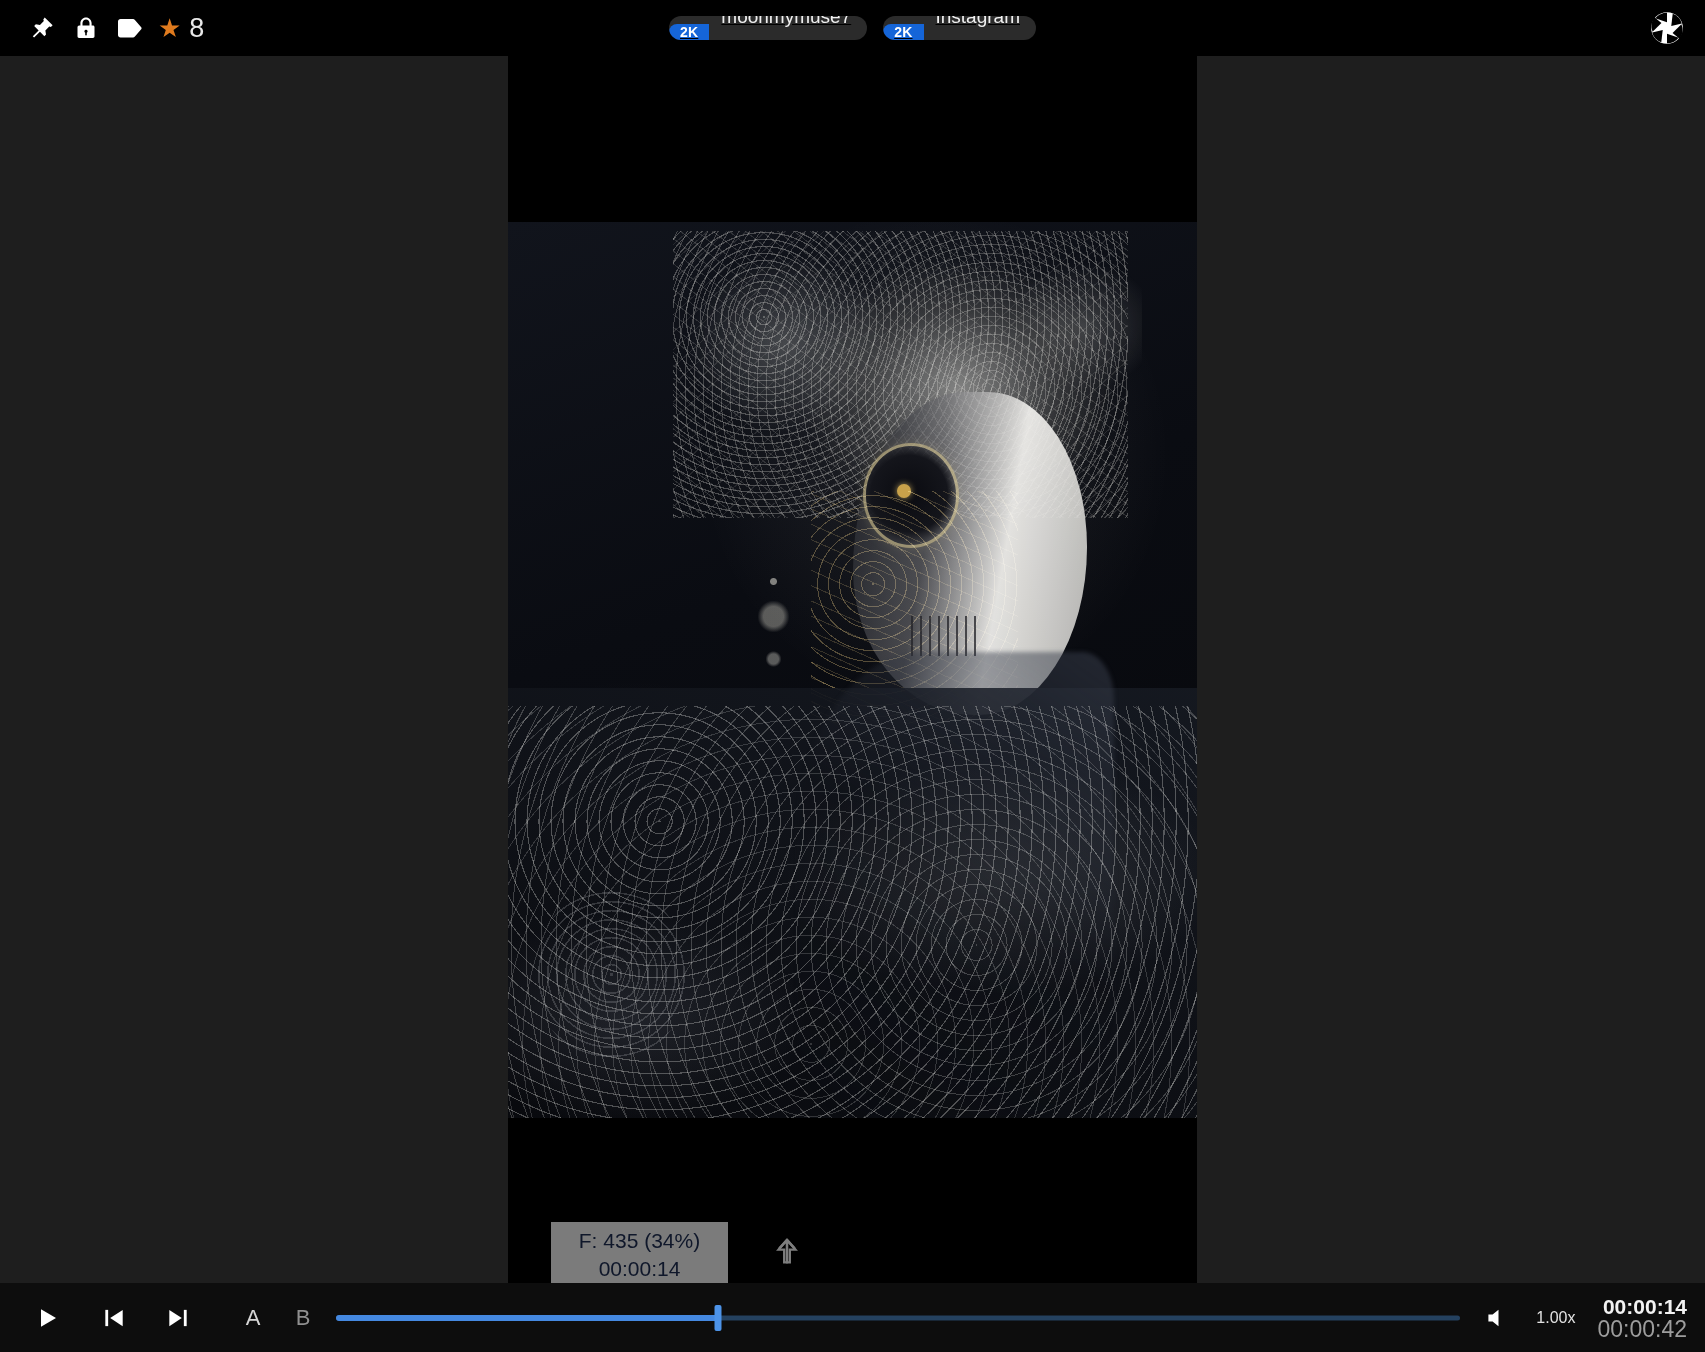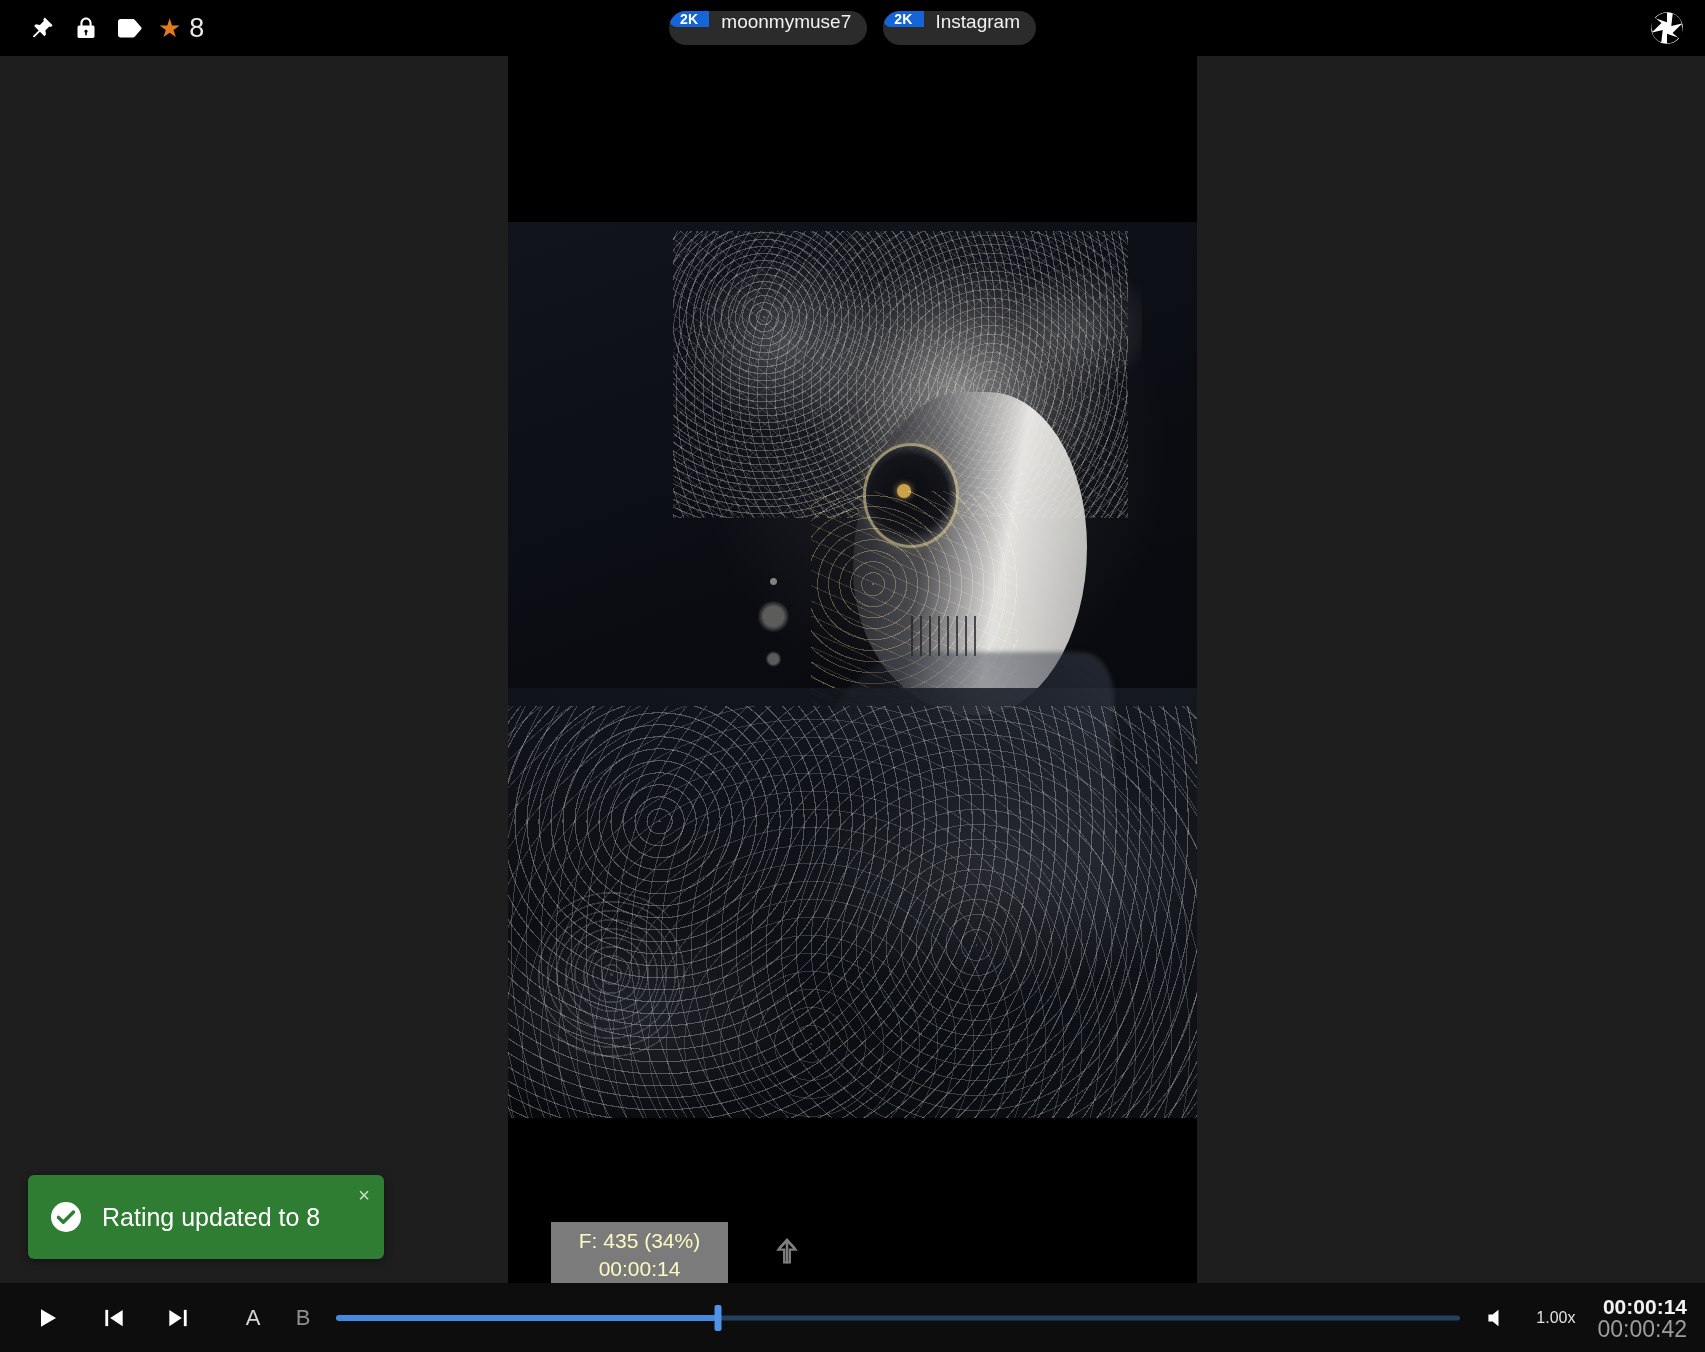--- a/index.html
+++ b/index.html
@@ -23,22 +23,22 @@
   }
   .rating-star { color: #e07b1e; font-size: 26px; line-height: 1; margin-left: 6px; }
   .rating-num { color: #e8e8e8; font-size: 27px; font-weight: 400; margin-left: 8px; letter-spacing: 0px;}
 
   .topbar-center {
     position: absolute; left: 0; right: 0; top: 0; height: 56px;
     display: flex; align-items: center; justify-content: center; gap: 16px;
     pointer-events: none;
   }
   .chip {
-    display: flex; align-items: flex-start; height: 34px; border-radius: 17px;
-    background: #2b2b2b; overflow: hidden; pointer-events: auto;
+    display: flex; align-items: flex-end; height: 24px; border-radius: 17px;
+    background: #2b2b2b; overflow: hidden; pointer-events: auto; text-decoration: underline;
   }
   .chip-badge {
     background: #1565d8; color: #fff; font-size: 14px; font-weight: 700;
     display: flex; align-items: center; justify-content: center;
     padding: 0 11px; border-top-left-radius: 17px; border-bottom-left-radius: 17px;
     letter-spacing: .2px;
   }
   .chip-label {
     color: #f0f0f0; font-size: 19px; display: flex; align-items: center;
     padding: 0 16px 12px 12px; white-space: nowrap;
@@ -153,21 +153,21 @@
     position: absolute; right: 14px; top: 10px; color: rgba(255,255,255,.75);
     font-size: 20px; line-height: 1; cursor: pointer; font-family: "Liberation Sans", sans-serif;
   }
 
   
   .frame-tip {
     position: absolute; left: 551px; top: 1222px; width: 177px; height: 66px;
     background: #7b7b7b; display: flex; flex-direction: column;
     align-items: center; justify-content: center; z-index: 50;
   }
-  .frame-tip div { color: #fef9c3; font-size: 21px; line-height: 28px; }
+  .frame-tip div { color: #0f172a; font-size: 21px; line-height: 28px; }
   .tip-arrow {
     position: absolute; left: 770px; top: 1232px; width: 34px; height: 38px; z-index: 50;
   }
 
   
   .controls {
     position: absolute; left: 0; bottom: 0; width: 1705px; height: 69px;
     background: #0d0d0d; display: flex; align-items: center; z-index: 70;
   }
   .ctl-btn {
@@ -272,28 +272,20 @@
       <div class="m-layer gold-filigree"></div>
       <div class="m-layer teeth"></div>
       <div class="m-layer earring"></div>
       <div class="m-layer shoulder"></div>
       <div class="m-layer drape"></div>
       <div class="m-layer beading"></div>
       <div class="m-layer swirl"></div>
     </div>
   </div>
 
-  <div class="toast">
-    <svg class="toast-check" viewBox="0 0 24 24" aria-hidden="true">
-      <circle cx="12" cy="12" r="10" fill="#ffffff"></circle>
-      <path d="M7 12.3l3.2 3.2L17 8.7" stroke="#2f7d32" stroke-width="2.3" fill="none" stroke-linecap="round" stroke-linejoin="round"></path>
-    </svg>
-    <span class="toast-msg">Rating updated to 8</span>
-    <span class="toast-close">×</span>
-  </div>
 
   <div class="frame-tip">
     <div>F: 435 (34%)</div>
     <div>00:00:14</div>
   </div>
   <svg class="tip-arrow" viewBox="0 0 24 24" aria-hidden="true">
     <path d="M12 4l6 7h-4v9h-4v-9H6z" fill="none" stroke="#7d7d7d" stroke-width="1.6"></path>
     <path d="M12 20V5M12 4.4l-5.2 5.6M12 4.4l5.2 5.6" stroke="#7d7d7d" stroke-width="1.8" fill="none" stroke-linecap="round"></path>
   </svg>
 

